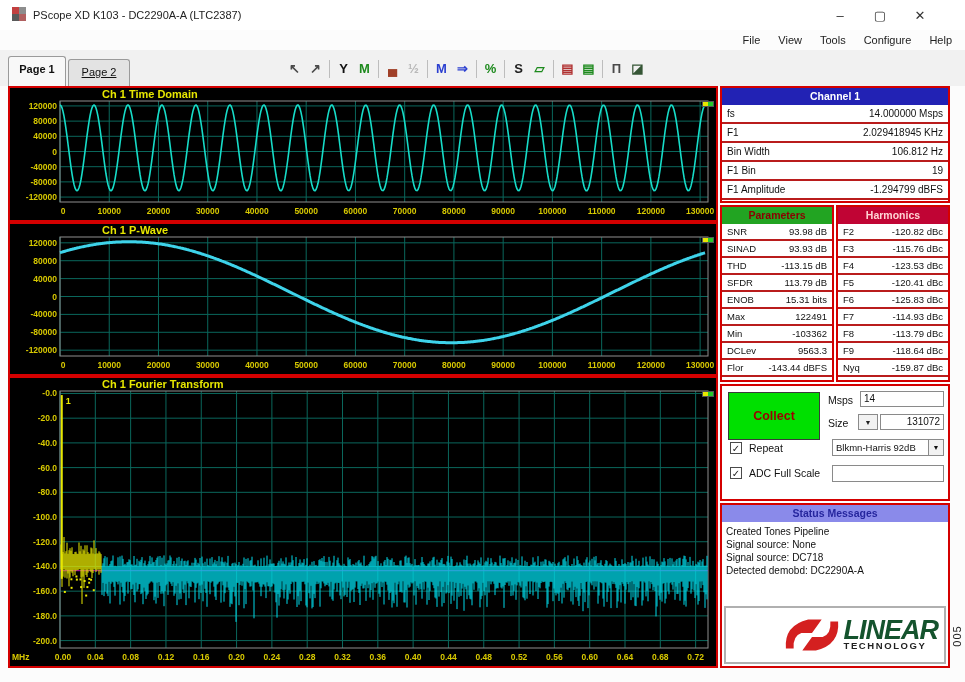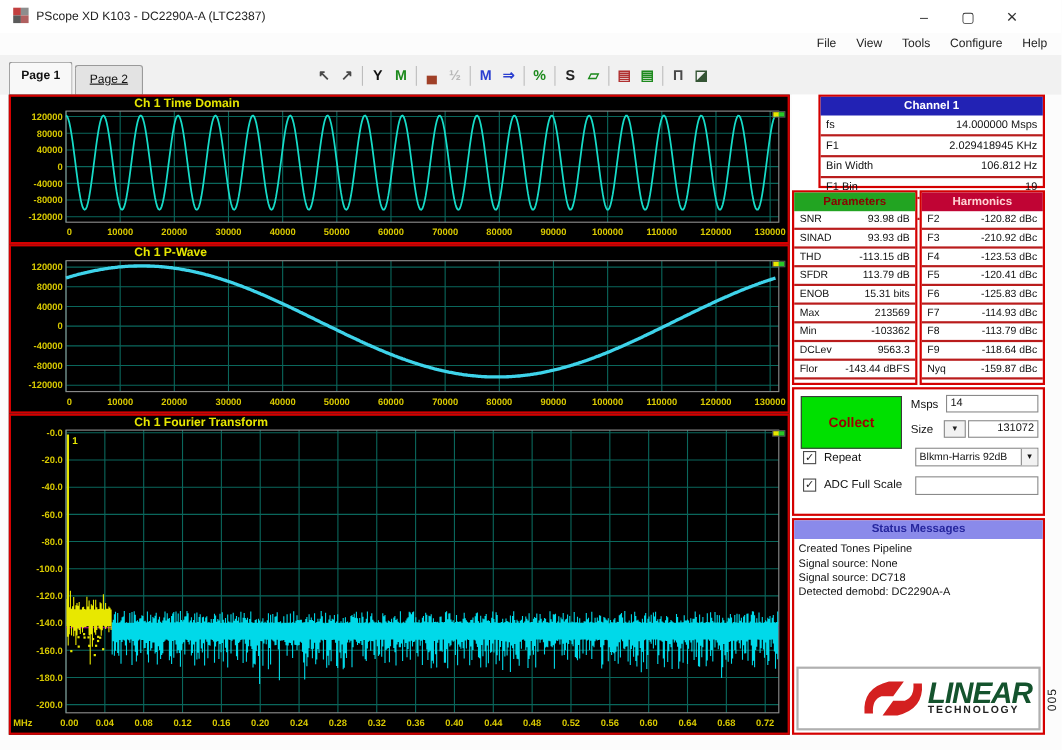--- a/index.html
+++ b/index.html
@@ -26,32 +26,32 @@
   .toolbar { position:absolute; left:284px; top:7px; height:24px; display:flex; align-items:center; }
   .tbicon { width:21px; height:20px; text-align:center; line-height:20px; font-size:13px;
             font-weight:bold; }
   .tbsep { width:1px; height:18px; background:#bdbdbd; margin:0 3px; }
 
   
   .main { position:absolute; left:8px; top:86px; width:942px; height:582px; display:flex; }
   .plots { width:710px; display:flex; flex-direction:column; }
   .plot-panel { position:relative; border:2px solid #d40000; background:#000; }
   .pp1{height:136px;} .pp2{height:154px;} .pp3{height:292px;}
-  .plot-title { position:absolute; left:112px; top:0; font-size:11px; font-weight:bold;
+  .plot-title { position:absolute; left:92px; top:0; font-size:11px; font-weight:bold;
                 color:#e6e600; z-index:2; }
   .chart-host { position:absolute; left:0; top:0; right:0; bottom:0; }
   .legend-chip { position:absolute; right:2px; top:13px; width:12px; height:6px; z-index:2;
                  display:flex; border:1px solid #555; }
   .legend-chip i { flex:1; display:block; }
   .chip-y{background:#e8e800;} .chip-g{background:#28c828;}
 
   
   .sidebar { width:230px; margin-left:2px; display:flex; flex-direction:column; background:#fff; }
   .sbox { border:2px solid #d40000; background:#fff; }
-  .ch-panel { height:85px;margin-left:24px; }
+  .ch-panel { height:117px; }
   .sb-header { height:17px; line-height:17px; text-align:center; font-size:10.5px; font-weight:bold; }
   .hdr-blue { background:#2222b4; color:#fff; }
   .hdr-green { background:#22a422; color:#8b0000; }
   .hdr-red { background:#c00434; color:#ffd4d4; }
   .hdr-purple { background:#8a8aea; color:#26269e; }
   .srow { display:flex; justify-content:space-between; align-items:center;
           padding:0 5px; border-bottom:2px solid #b91c1c; font-size:10px; color:#111; }
   .ch-panel .srow { height:19px; }
   .ph-wrap { display:flex; margin-top:2px; height:177px; }
   .pbox { flex:1; }
@@ -390,21 +390,21 @@
               <div class="srow">
                 <span>SFDR</span>
                 <span>113.79 dB</span>
               </div>
               <div class="srow">
                 <span>ENOB</span>
                 <span>15.31 bits</span>
               </div>
               <div class="srow">
                 <span>Max</span>
-                <span>213569</span>
+                <span>122491</span>
               </div>
               <div class="srow">
                 <span>Min</span>
                 <span>-103362</span>
               </div>
               <div class="srow">
                 <span>DCLev</span>
                 <span>9563.3</span>
               </div>
               <div class="srow">
@@ -415,21 +415,21 @@
         </div>
         <div class="sbox pbox">
           <div class="sb-header hdr-red">Harmonics</div>
           <div>
               <div class="srow">
                 <span>F2</span>
                 <span>-120.82 dBc</span>
               </div>
               <div class="srow">
                 <span>F3</span>
-                <span>-210.92 dBc</span>
+                <span>-115.76 dBc</span>
               </div>
               <div class="srow">
                 <span>F4</span>
                 <span>-123.53 dBc</span>
               </div>
               <div class="srow">
                 <span>F5</span>
                 <span>-120.41 dBc</span>
               </div>
               <div class="srow">

